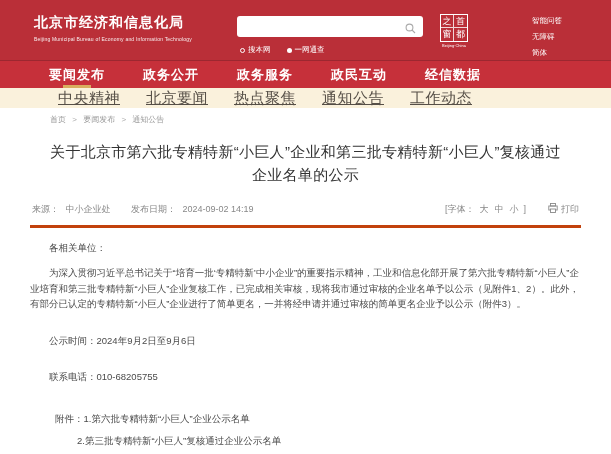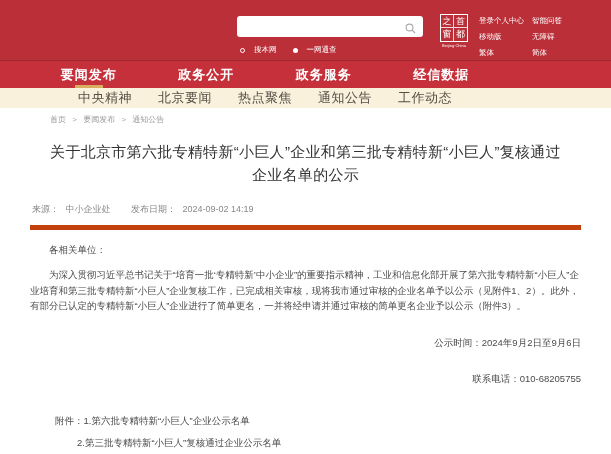--- a/index.html
+++ b/index.html
@@ -13,21 +13,21 @@
   .logo .en { font-size:5px; margin-top:4px; letter-spacing:0.2px; color:rgba(255,255,255,0.92); }
 
   .searchbox { position:absolute; left:237px; top:16px; width:186px; height:21px;
     background:#fff; border-radius:3px; }
   .searchbox input { position:absolute; left:7px; top:0; width:155px; height:21px;
     border:none; outline:none; font-size:8px; background:transparent; }
   .search-icon { position:absolute; right:7px; top:4px; }
 
   .scopes { position:absolute; left:240px; top:45px; display:flex; gap:16px;
     color:#fff; font-size:7.5px; align-items:center; }
-  .scope { display:flex; align-items:center; gap:9px; cursor:pointer; }
+  .scope { display:flex; align-items:center; gap:3px; cursor:pointer; }
   .dot { width:5px; height:5px; border-radius:50%; display:inline-block; }
   .dot.hollow { border:1px solid #fff; }
   .dot.filled { background:#fff; }
 
   .seal { position:absolute; left:440px; top:14px; width:28px; height:28px;
     border:1px solid #fff; display:grid; grid-template-columns:1fr 1fr; grid-template-rows:1fr 1fr; }
   .seal span { display:flex; align-items:center; justify-content:center;
     color:#fff; font-size:9px; line-height:1; }
   .seal span:nth-child(1){ border-right:1px solid rgba(255,255,255,0.8); border-bottom:1px solid rgba(255,255,255,0.8); }
   .seal span:nth-child(2){ border-bottom:1px solid rgba(255,255,255,0.8); }
@@ -47,53 +47,57 @@
     display:flex; justify-content:space-around; align-items:center; }
   .nav-item { position:relative; color:#fff; font-size:13px; font-weight:bold;
     letter-spacing:1px; height:100%; display:flex; align-items:center; cursor:pointer; }
   .nav-item.active::after { content:""; position:absolute; bottom:0; left:50%;
     transform:translateX(-50%); width:28px; height:3px; background:#d9ae5f; }
 
   
   .subnav { position:relative; height:20px; background:#faf1dc; }
   .subnav-inner { position:absolute; left:30px; width:470px; height:100%;
     display:flex; justify-content:center; align-items:center; gap:26px; }
-  .subnav-item { font-size:13px; color:#564f47; cursor:pointer; letter-spacing:0.5px; }
+  .subnav-item { font-size:15px; color:#564f47; cursor:pointer; letter-spacing:0.5px;text-decoration:underline; }
 
   
   .breadcrumb { padding:6px 0 5px 50px; font-size:8px; color:#999; background:#fff; }
   .breadcrumb .sep { margin:0 4px; color:#aaa; }
   .breadcrumb span[data-interactable="true"] { cursor:pointer; }
 
   
   .content { padding:0 30px; }
   .article-title { margin:10px 14px 14px; text-align:center; font-size:15px;
     font-weight:normal; color:#333; line-height:1.55; letter-spacing:0.3px; }
   .meta-row { display:flex; justify-content:space-between; align-items:center;
-    font-size:9px; color:#888; padding:2px 2px 9px 2px; border-bottom:5px solid #c2410c; }
+    font-size:9px; color:#888; padding:2px 2px 9px 2px; border-bottom:3px solid #c2410c; }
   .meta-left span { margin-right:4px; }
   .meta-left .gap { margin-left:14px; }
   .meta-right { display:flex; align-items:center; gap:4px; }
   .meta-right .fs { cursor:pointer; margin:0 1px; }
   .print-btn { display:flex; align-items:center; gap:3px; margin-left:18px; cursor:pointer; }
 
   .body-text { margin-top:12px; font-size:9.5px; color:#4a4a4a; line-height:15.5px; }
   .body-text p { text-indent:2em; margin:8px 0; }
   .body-text p.salutation { margin-bottom:10px; }
-  .body-text p.contact { margin:21px 0;text-align:right; }
+  .body-text p.contact { margin:21px 0; }
   .attachments { margin-top:26px; font-size:9.5px; color:#4a4a4a; }
   .att-row { margin-bottom:7px; line-height:15.5px; }
   .att-row .att-first { margin-left:25px; }
   .att-row.cont { margin-left:47px; }
   .att-link { cursor:pointer; }
 </style>
 </head>
 <body>
 
 <div class="header" data-interactable="false">
+  <div class="logo" data-interactable="true">
+    <div class="cn" data-interactable="false">北京市经济和信息化局</div>
+    <div class="en" data-interactable="false">Beijing Municipal Bureau of Economy and Information Technology</div>
+  </div>
 
   <div class="searchbox" data-interactable="false">
     <input type="text" data-interactable="true" style="">
     <span class="search-icon" data-interactable="true">
       <svg width="11" height="11" viewBox="0 0 11 11">
           <circle cx="4.5" cy="4.5" r="3.4" fill="none" stroke="#aaa" stroke-width="1.1"></circle>
           <line x1="7" y1="7" x2="10" y2="10" stroke="#aaa" stroke-width="1.1"></line>
         </svg>
     </span>
   </div>
@@ -110,37 +114,33 @@
   </div>
 
   <div class="seal" data-interactable="true">
     <span data-interactable="false">之</span>
     <span data-interactable="false">首</span>
     <span data-interactable="false">窗</span>
     <span data-interactable="false">都</span>
   </div>
   <div class="seal-caption" data-interactable="false">Beijing·China</div>
 
-  <div class="qlinks c1" data-interactable="false">
-    <span data-interactable="true">登录个人中心</span>
-    <span data-interactable="true">移动版</span>
-    <span data-interactable="true">繁体</span>
-  </div>
   <div class="qlinks c2" data-interactable="false">
     <span data-interactable="true">智能问答</span>
     <span data-interactable="true">无障碍</span>
     <span data-interactable="true">简体</span>
   </div>
 </div>
 
 <div class="nav" data-interactable="false">
   <div class="nav-inner">
     <span class="nav-item active" data-interactable="true">要闻发布</span>
     <span class="nav-item" data-interactable="true">政务公开</span>
     <span class="nav-item" data-interactable="true">政务服务</span>
+    <span class="nav-item" data-interactable="true">政民互动</span>
     <span class="nav-item" data-interactable="true">经信数据</span>
   </div>
 </div>
 
 <div class="subnav" data-interactable="false">
   <div class="subnav-inner">
     <span class="subnav-item" data-interactable="true">中央精神</span>
     <span class="subnav-item" data-interactable="true">北京要闻</span>
     <span class="subnav-item" data-interactable="true">热点聚焦</span>
     <span class="subnav-item" data-interactable="true">通知公告</span>
@@ -159,20 +159,37 @@
 <div class="content" data-interactable="false">
   <div class="article-title" data-interactable="false">关于北京市第六批专精特新“小巨人”企业和第三批专精特新“小巨人”复核通过企业名单的公示</div>
 
   <div class="meta-row" data-interactable="false">
     <div class="meta-left" data-interactable="false">
       <span data-interactable="false">来源：</span>
       <span data-interactable="false">中小企业处</span>
       <span class="gap" data-interactable="false">发布日期：</span>
       <span data-interactable="false">2024-09-02 14:19</span>
     </div>
+    <div class="meta-right" data-interactable="false">
+      <span data-interactable="false">[字体：</span>
+      <span class="fs" data-interactable="true">大</span>
+      <span class="fs" data-interactable="true">中</span>
+      <span class="fs" data-interactable="true">小</span>
+      <span data-interactable="false">]</span>
+      <span class="print-btn" data-interactable="true">
+        <span data-interactable="false">
+          <svg width="10" height="10" viewBox="0 0 10 10">
+              <rect x="2.5" y="0.5" width="5" height="2.5" fill="none" stroke="#888" stroke-width="0.9"></rect>
+              <rect x="0.8" y="3" width="8.4" height="4" fill="none" stroke="#888" stroke-width="0.9"></rect>
+              <rect x="2.5" y="6" width="5" height="3.5" fill="#fff" stroke="#888" stroke-width="0.9"></rect>
+            </svg>
+        </span>
+        <span data-interactable="false">打印</span>
+      </span>
+    </div>
   </div>
 
   <div class="body-text" data-interactable="false">
     <p class="salutation" data-interactable="false">各相关单位：</p>
     <p data-interactable="false">为深入贯彻习近平总书记关于“培育一批‘专精特新’中小企业”的重要指示精神，工业和信息化部开展了第六批专精特新“小巨人”企业培育和第三批专精特新“小巨人”企业复核工作，已完成相关审核，现将我市通过审核的企业名单予以公示（见附件1、2）。此外，有部分已认定的专精特新“小巨人”企业进行了简单更名，一并将经申请并通过审核的简单更名企业予以公示（附件3）。</p>
     <p class="contact" data-interactable="false">公示时间：2024年9月2日至9月6日</p>
     <p class="contact" data-interactable="false">联系电话：010-68205755</p>
   </div>
 
   <div class="attachments" data-interactable="false">

